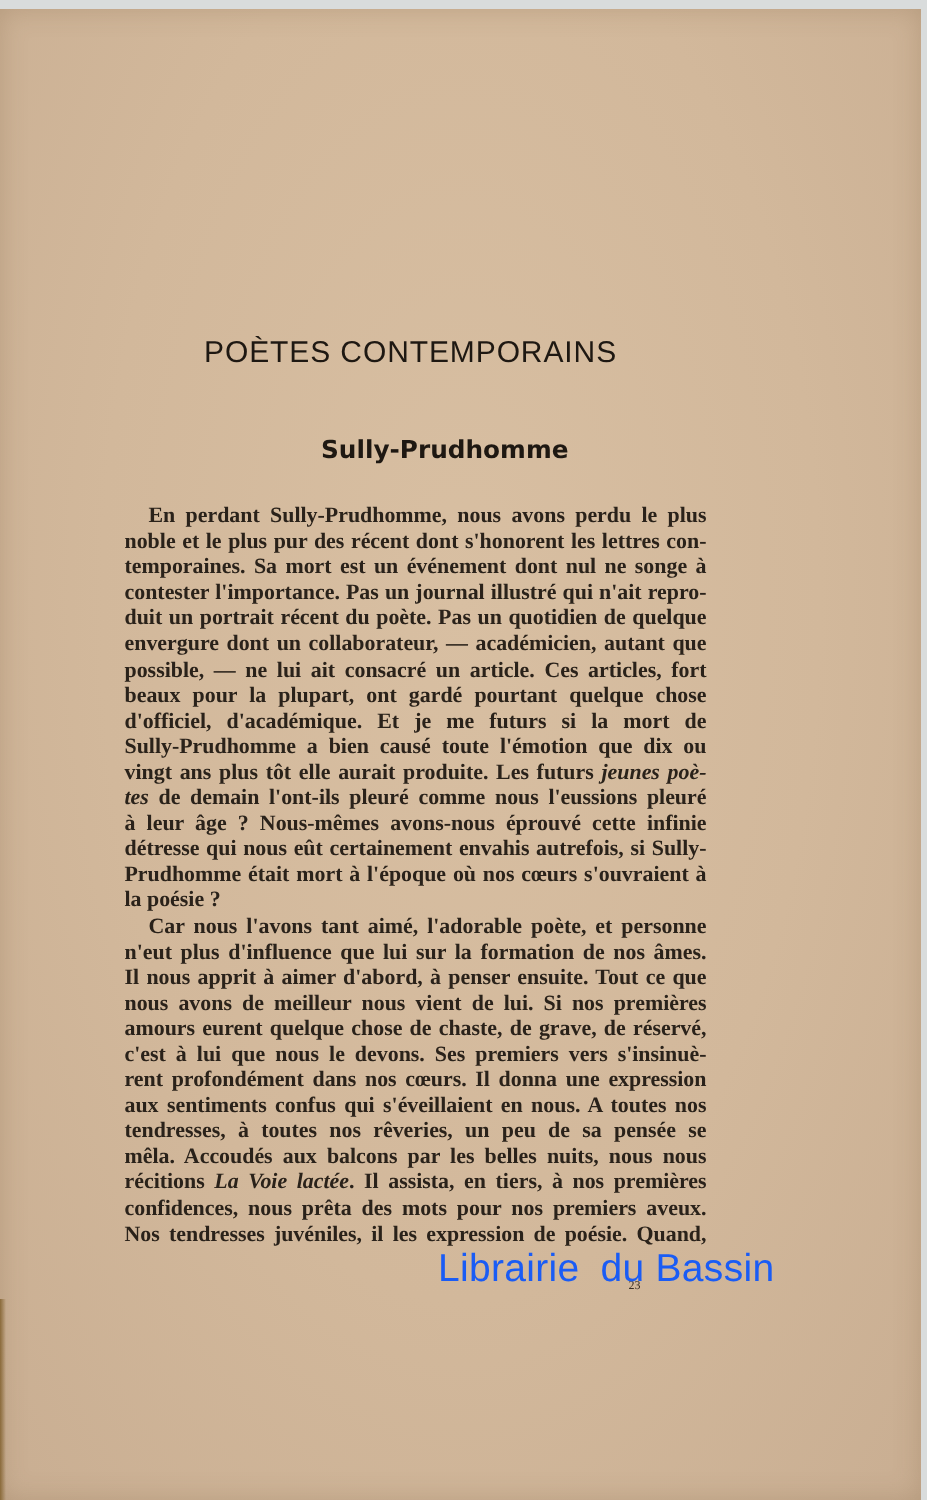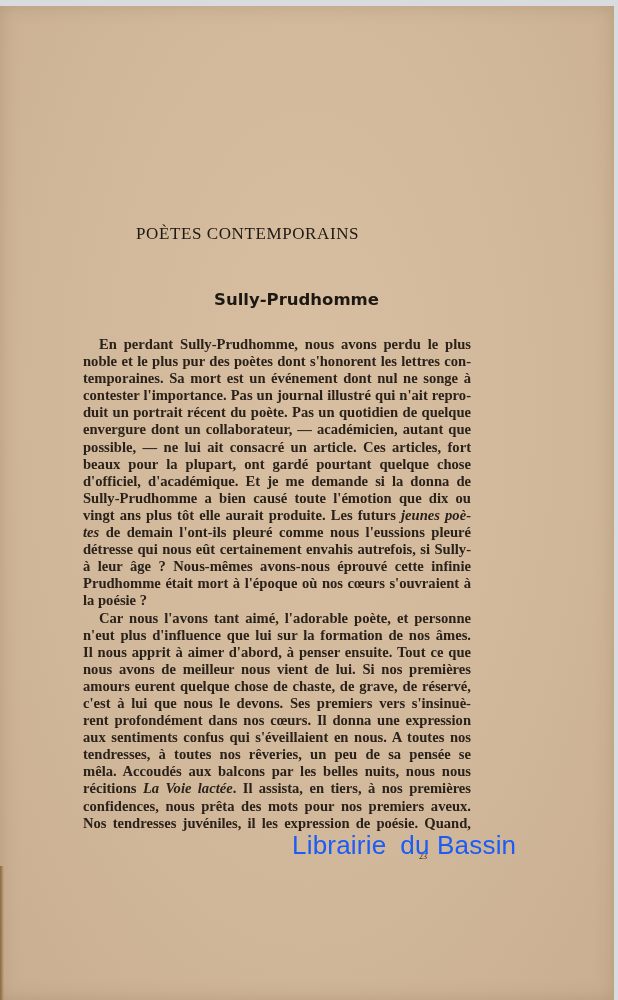--- a/index.html
+++ b/index.html
@@ -12,21 +12,21 @@
     position:absolute; left:0; top:6px; width:614px; height:994px;
     background: radial-gradient(ellipse at 50% 40%, #d8bfa2 0%, #d2b89b 55%, #c9ae92 100%);
     box-shadow: inset 0 0 18px rgba(120,90,60,0.25);
   }
   .page-edge-left {
     position:absolute; left:0; top:860px; width:4px; height:140px;
     background:linear-gradient(to right, #8a6a3a, rgba(138,106,58,0));
   }
   .title {
     position:absolute; left:136px; top:218px; width:290px;
-    font-family:Liberation Serif, serif; font-size:17px; letter-spacing:0.6px;
+    font-family:Liberation Sans, sans-serif; font-size:20px; letter-spacing:0.6px;
     color:#1e1812; white-space:nowrap;
   }
   .subtitle {
     position:absolute; left:214px; top:284px;
     font-family:"DejaVu Sans", sans-serif; font-weight:bold; font-size:16.5px;
     color:#1e1812; white-space:nowrap;
   }
   .body-text {
     position:absolute; left:83px; top:330px; width:388px;
     font-family:"Liberation Serif", serif; font-size:14.6px; line-height:17.1px;
@@ -52,33 +52,33 @@
 
 <div class="page">
   <div class="page-edge-left"></div>
 
   <div class="title">POÈTES CONTEMPORAINS</div>
   <div class="subtitle">Sully-Prudhomme</div>
 
   <div class="body-text">
 
     <span class="line indent">En perdant Sully-Prudhomme, nous avons perdu le plus</span>
-    <span class="line">noble et le plus pur des poètes dont s'honorent les lettres con-</span>
+    <span class="line">noble et le plus pur des récent dont s'honorent les lettres con-</span>
     <span class="line">temporaines. Sa mort est un événement dont nul ne songe à</span>
     <span class="line">contester l'importance. Pas un journal illustré qui n'ait repro-</span>
     <span class="line">duit un portrait récent du poète. Pas un quotidien de quelque</span>
     <span class="line">envergure dont un collaborateur, — académicien, autant que</span>
     <span class="line">possible, — ne lui ait consacré un article. Ces articles, fort</span>
     <span class="line">beaux pour la plupart, ont gardé pourtant quelque chose</span>
-    <span class="line">d'officiel, d'académique. Et je me demande si la donna de</span>
+    <span class="line">d'officiel, d'académique. Et je me futurs si la mort de</span>
     <span class="line">Sully-Prudhomme a bien causé toute l'émotion que dix ou</span>
     <span class="line"><span>vingt ans plus tôt elle aurait produite. Les futurs </span><span class="ital">jeunes poè-</span></span>
     <span class="line"><span class="ital">tes</span> <span>de demain l'ont-ils pleuré comme nous l'eussions pleuré</span></span>
+    <span class="line">à leur âge ? Nous-mêmes avons-nous éprouvé cette infinie</span>
     <span class="line">détresse qui nous eût certainement envahis autrefois, si Sully-</span>
-    <span class="line">à leur âge ? Nous-mêmes avons-nous éprouvé cette infinie</span>
     <span class="line">Prudhomme était mort à l'époque où nos cœurs s'ouvraient à</span>
     <span class="line last">la poésie ?</span>
 
     <span class="line indent">Car nous l'avons tant aimé, l'adorable poète, et personne</span>
     <span class="line">n'eut plus d'influence que lui sur la formation de nos âmes.</span>
     <span class="line">Il nous apprit à aimer d'abord, à penser ensuite. Tout ce que</span>
     <span class="line">nous avons de meilleur nous vient de lui. Si nos premières</span>
     <span class="line">amours eurent quelque chose de chaste, de grave, de réservé,</span>
     <span class="line">c'est à lui que nous le devons. Ses premiers vers s'insinuè-</span>
     <span class="line">rent profondément dans nos cœurs. Il donna une expression</span>

